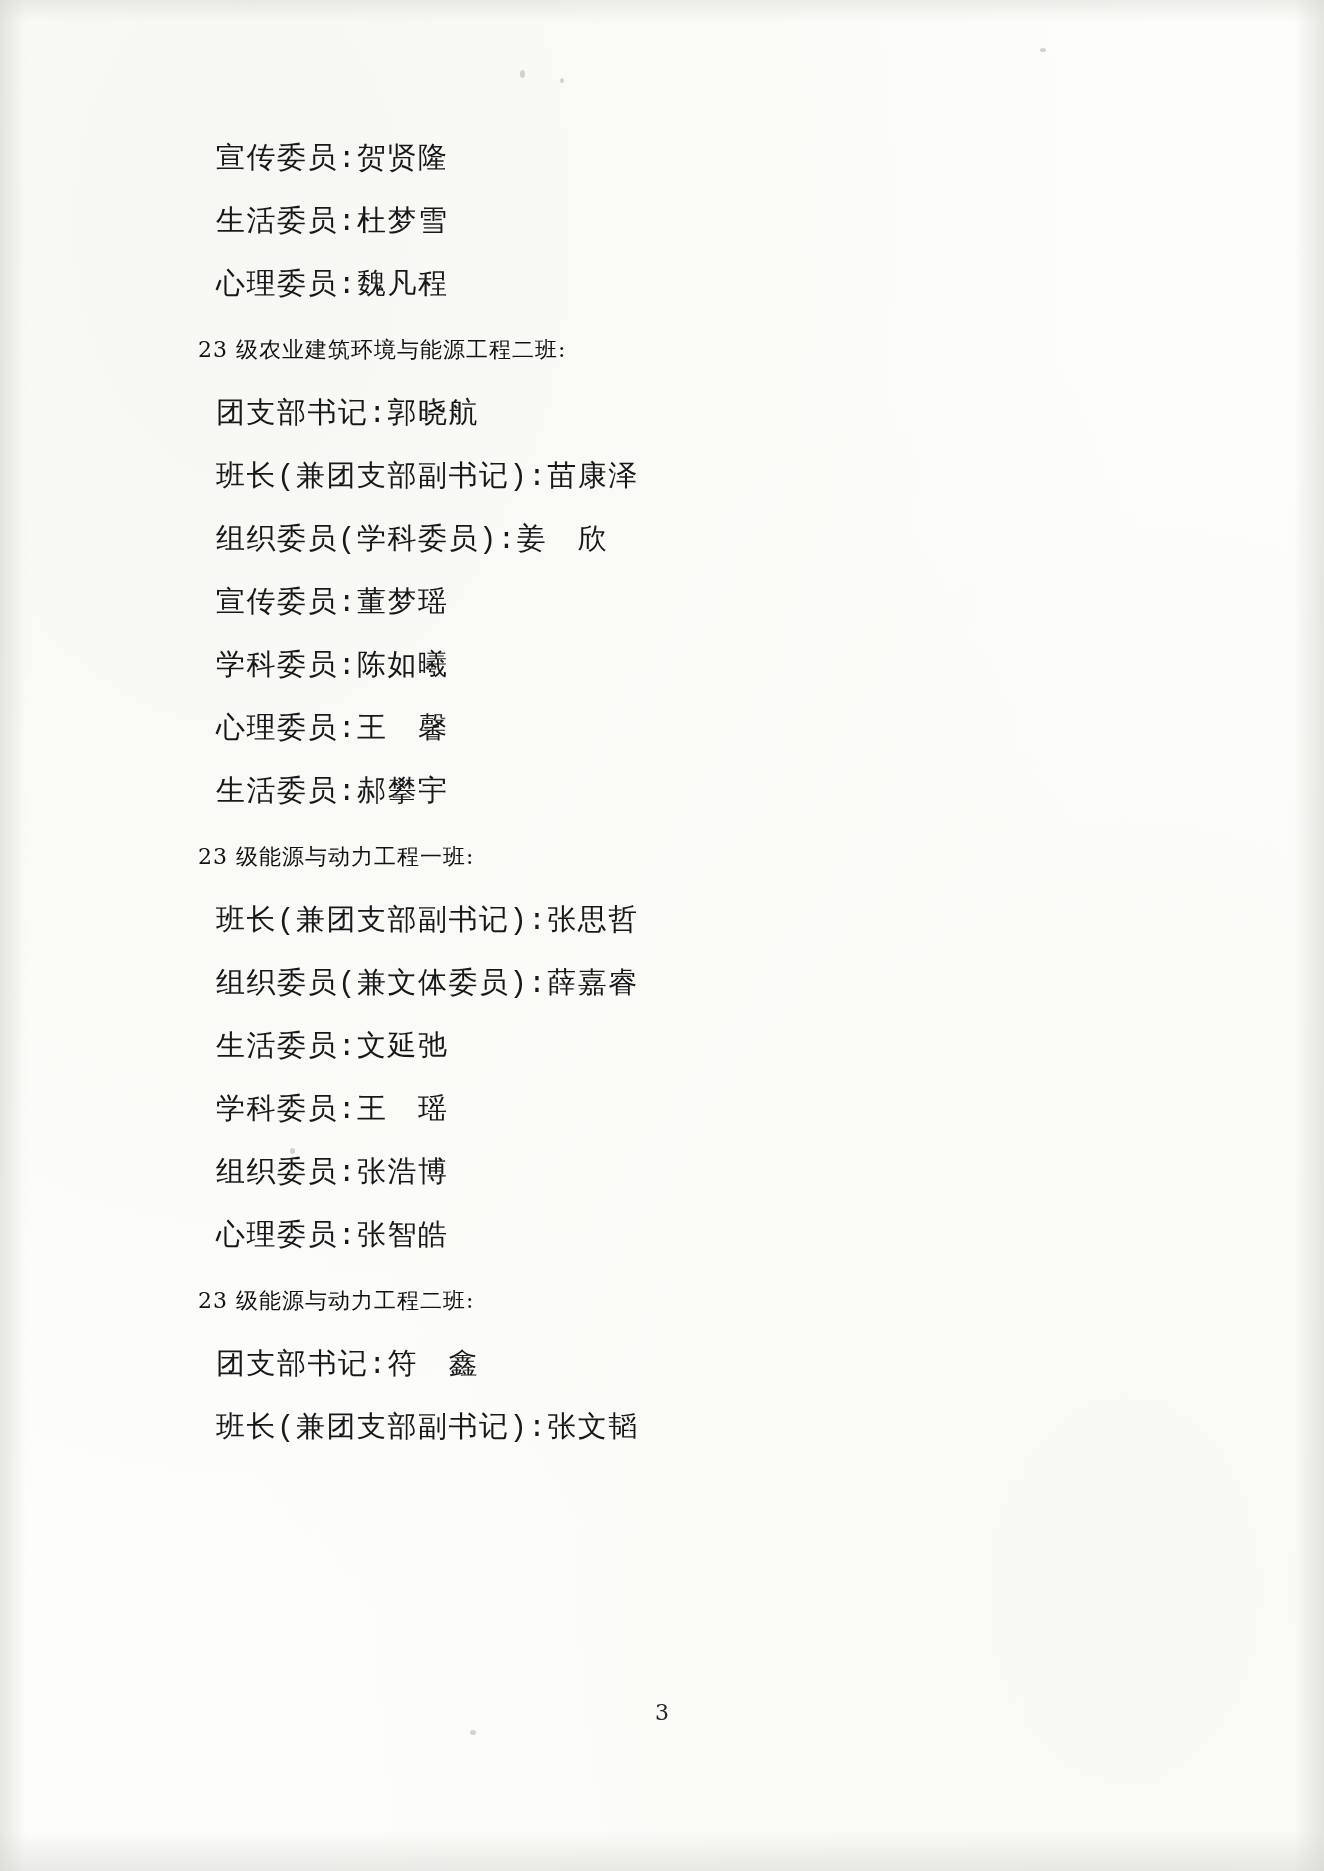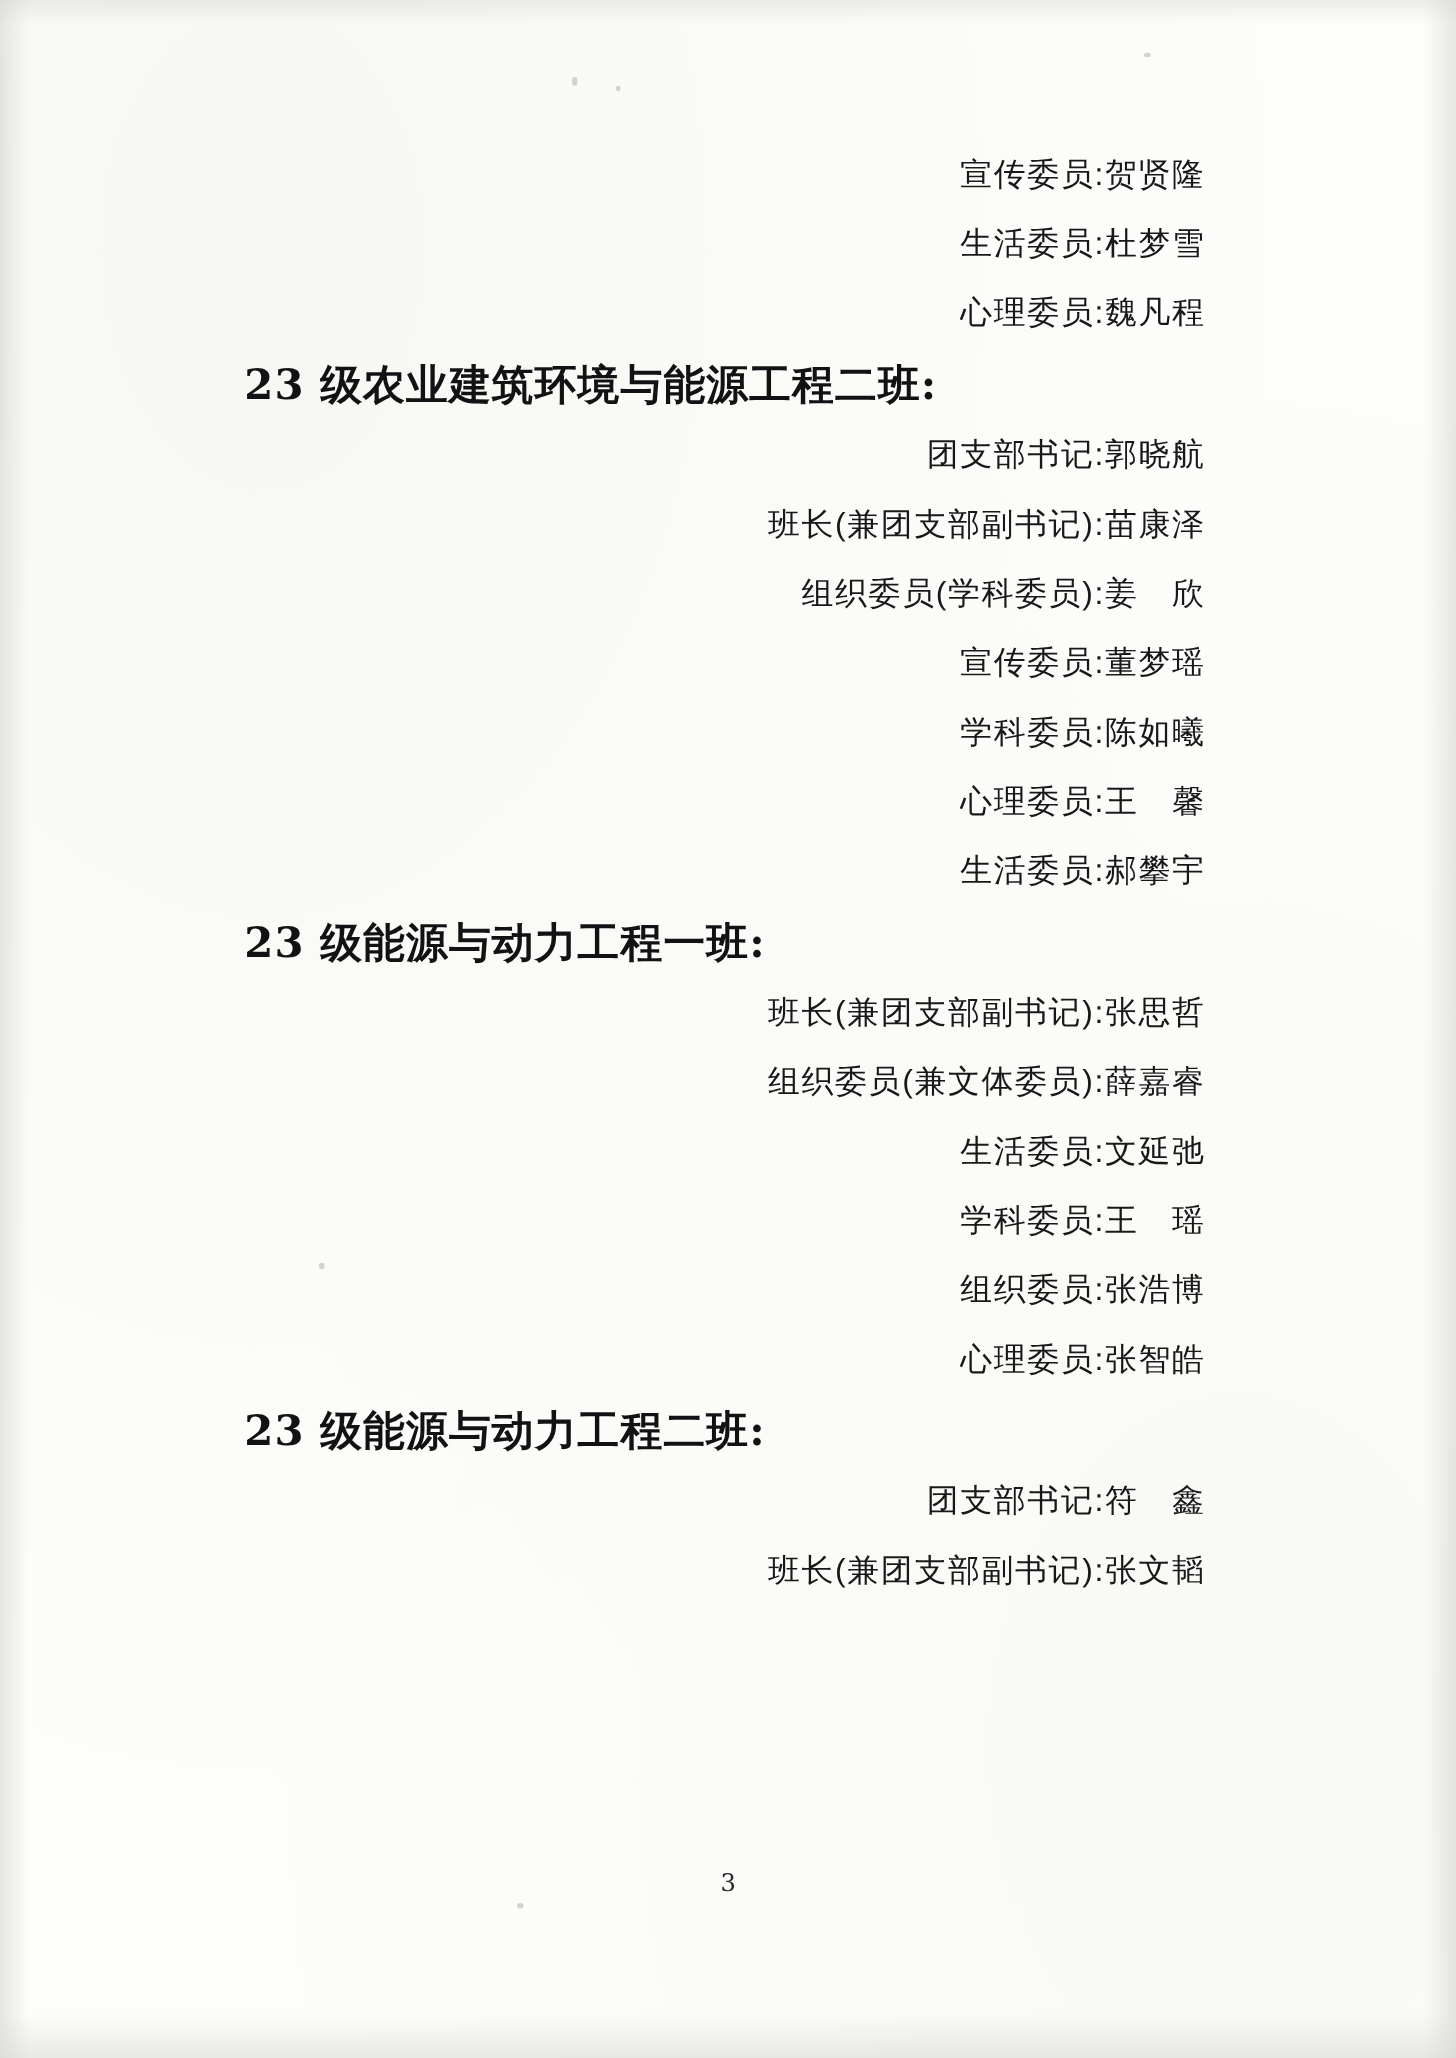--- a/index.html
+++ b/index.html
@@ -63,37 +63,35 @@
     left: 196px;
     top: 128px;
     width: 900px;
   }
   .line {
     color: #16181a;
     font-size: 30px;
     line-height: 63px;
     letter-spacing: 1.5px;
     white-space: pre;
-    font-family: Liberation Sans, sans-serif;
-    text-align: right;
+    font-family: Liberation Mono, monospace;
   }
   .line.indent {
     padding-left: 20px;
     font-size: 29px;
   }
   .heading {
-    font-weight: bold;
-    font-size: 38px;
+    font-weight: normal;
+    font-size: 22px;
     line-height: 66px;
     letter-spacing: 1px;
     color: #101214;
     white-space: pre;
     padding-left: 2px;
     font-family: "DejaVu Serif", serif;
-    margin-left: 24px;
   }
   .page-number {
     position: absolute;
     left: 0;
     right: 0;
     top: 1700px;
     text-align: center;
     font-size: 22px;
     color: #24262a;
     font-family: "DejaVu Serif", serif;

